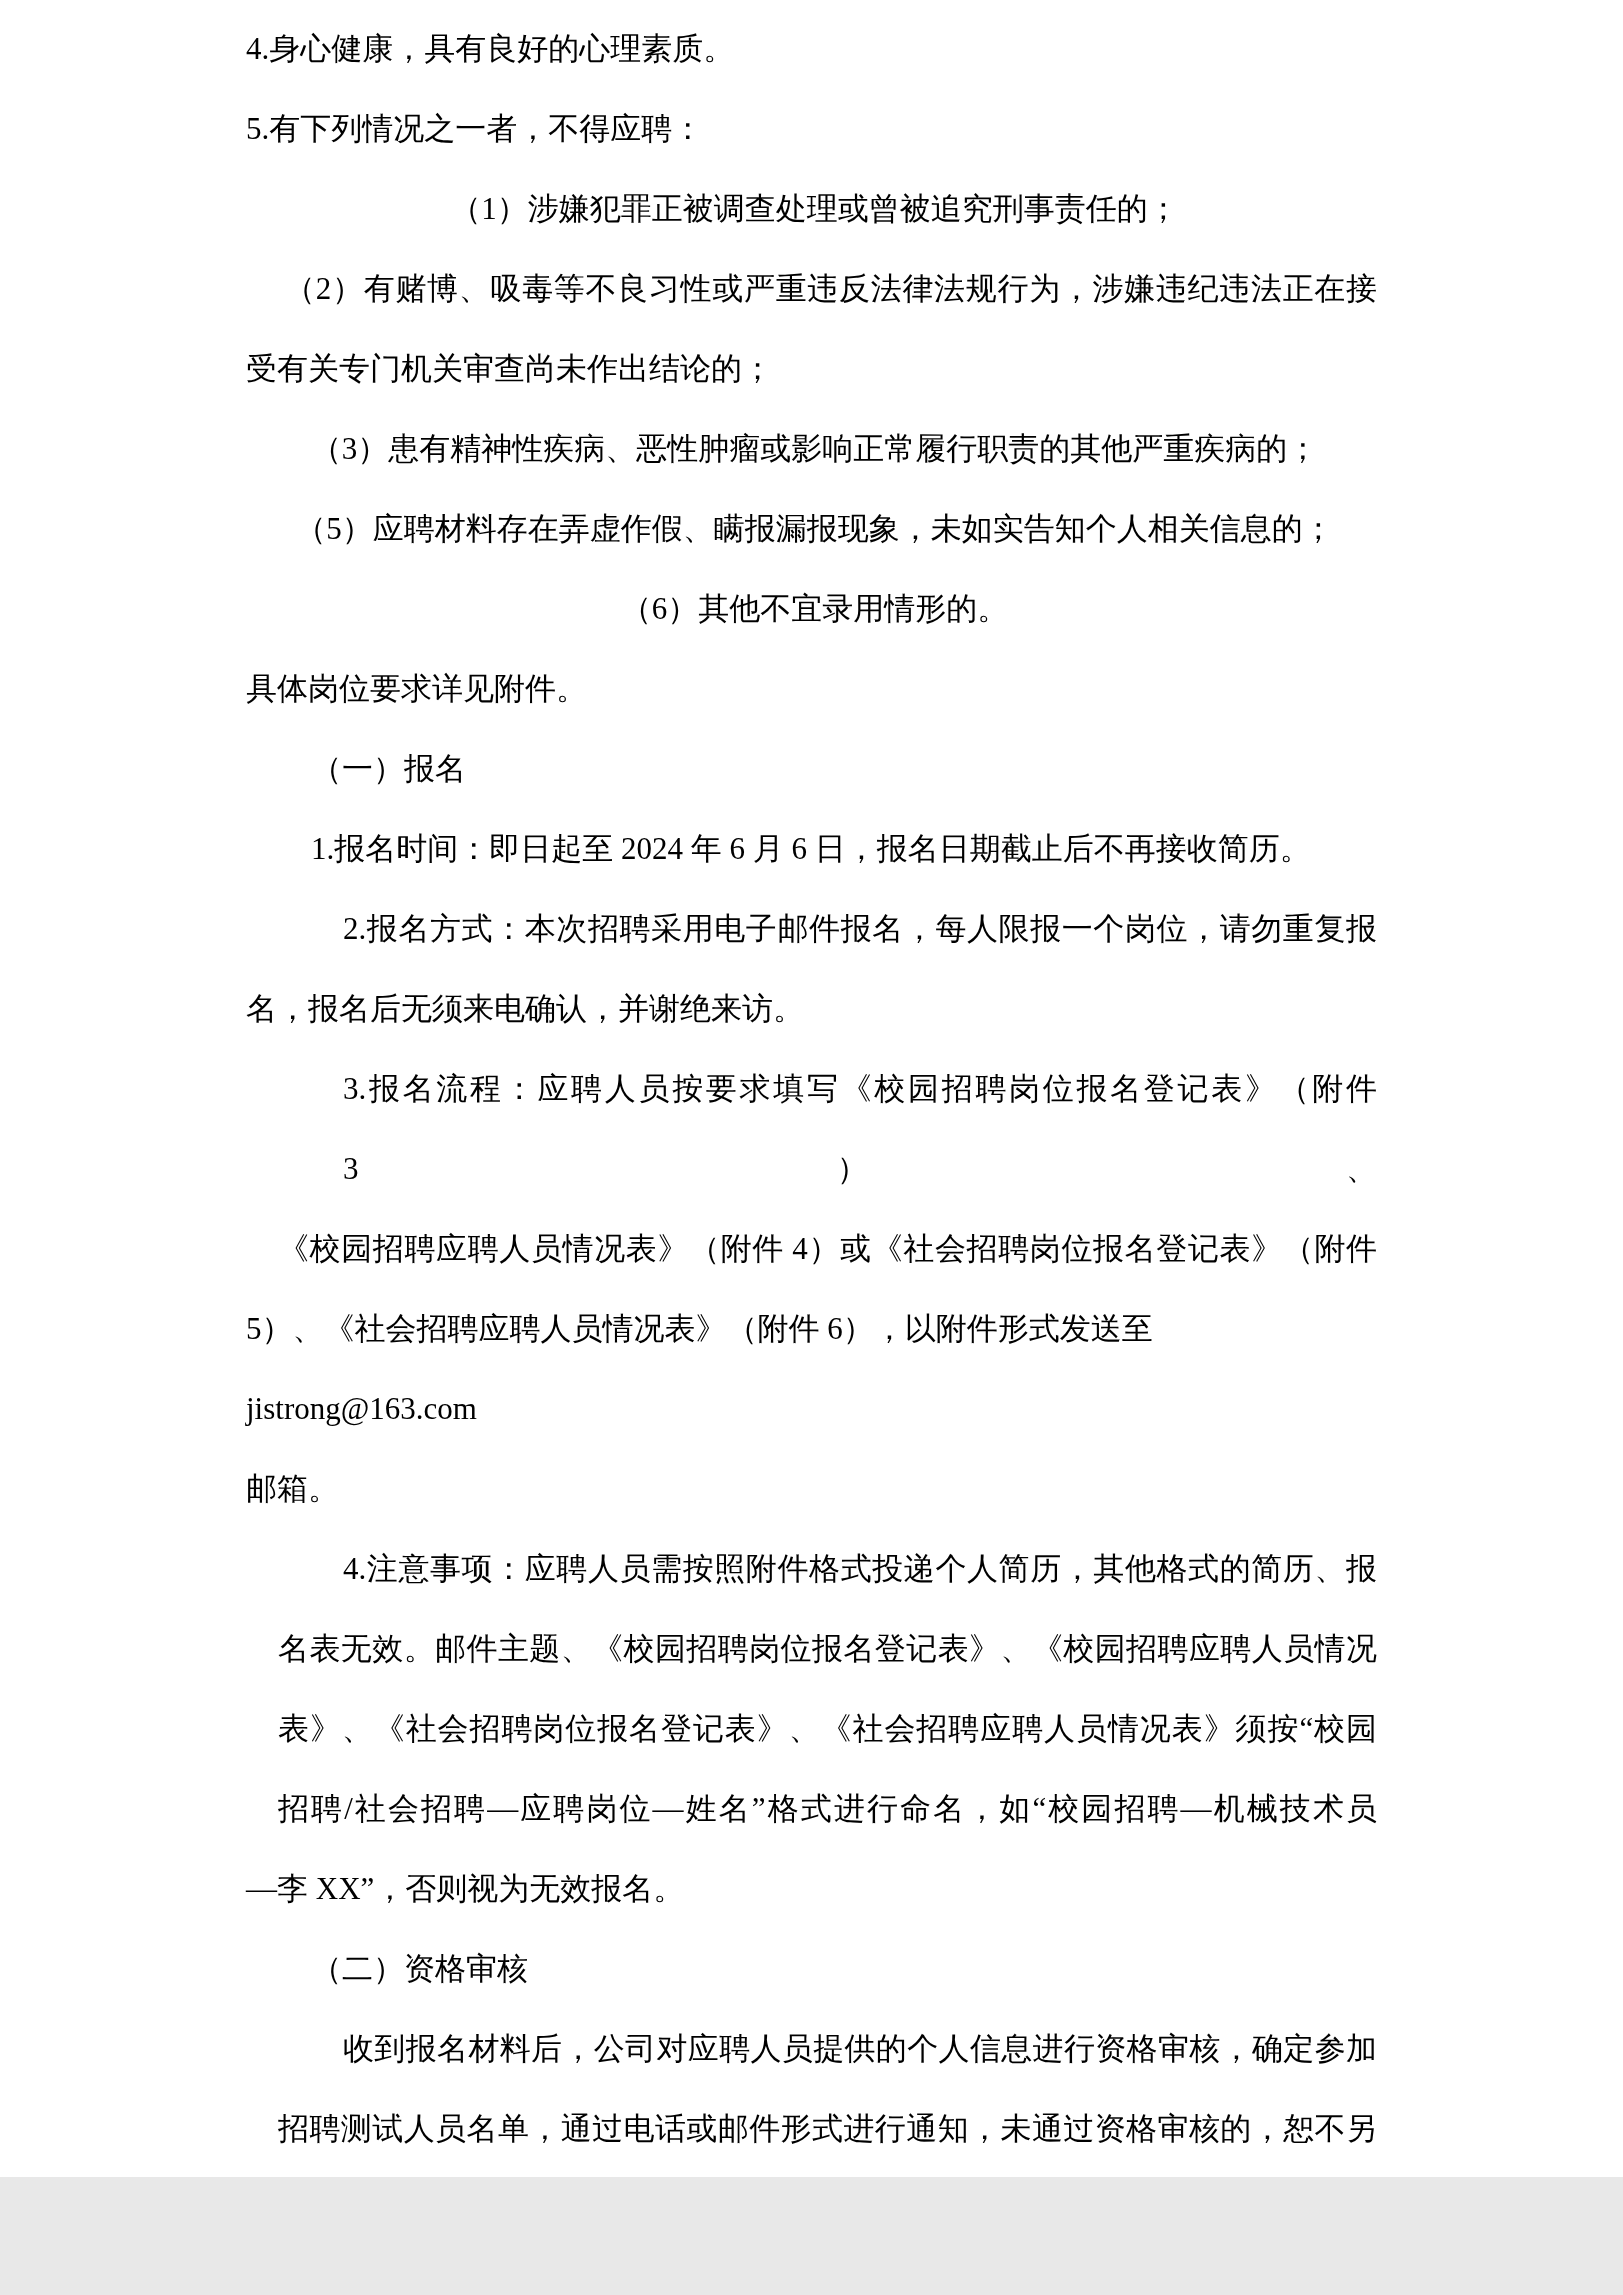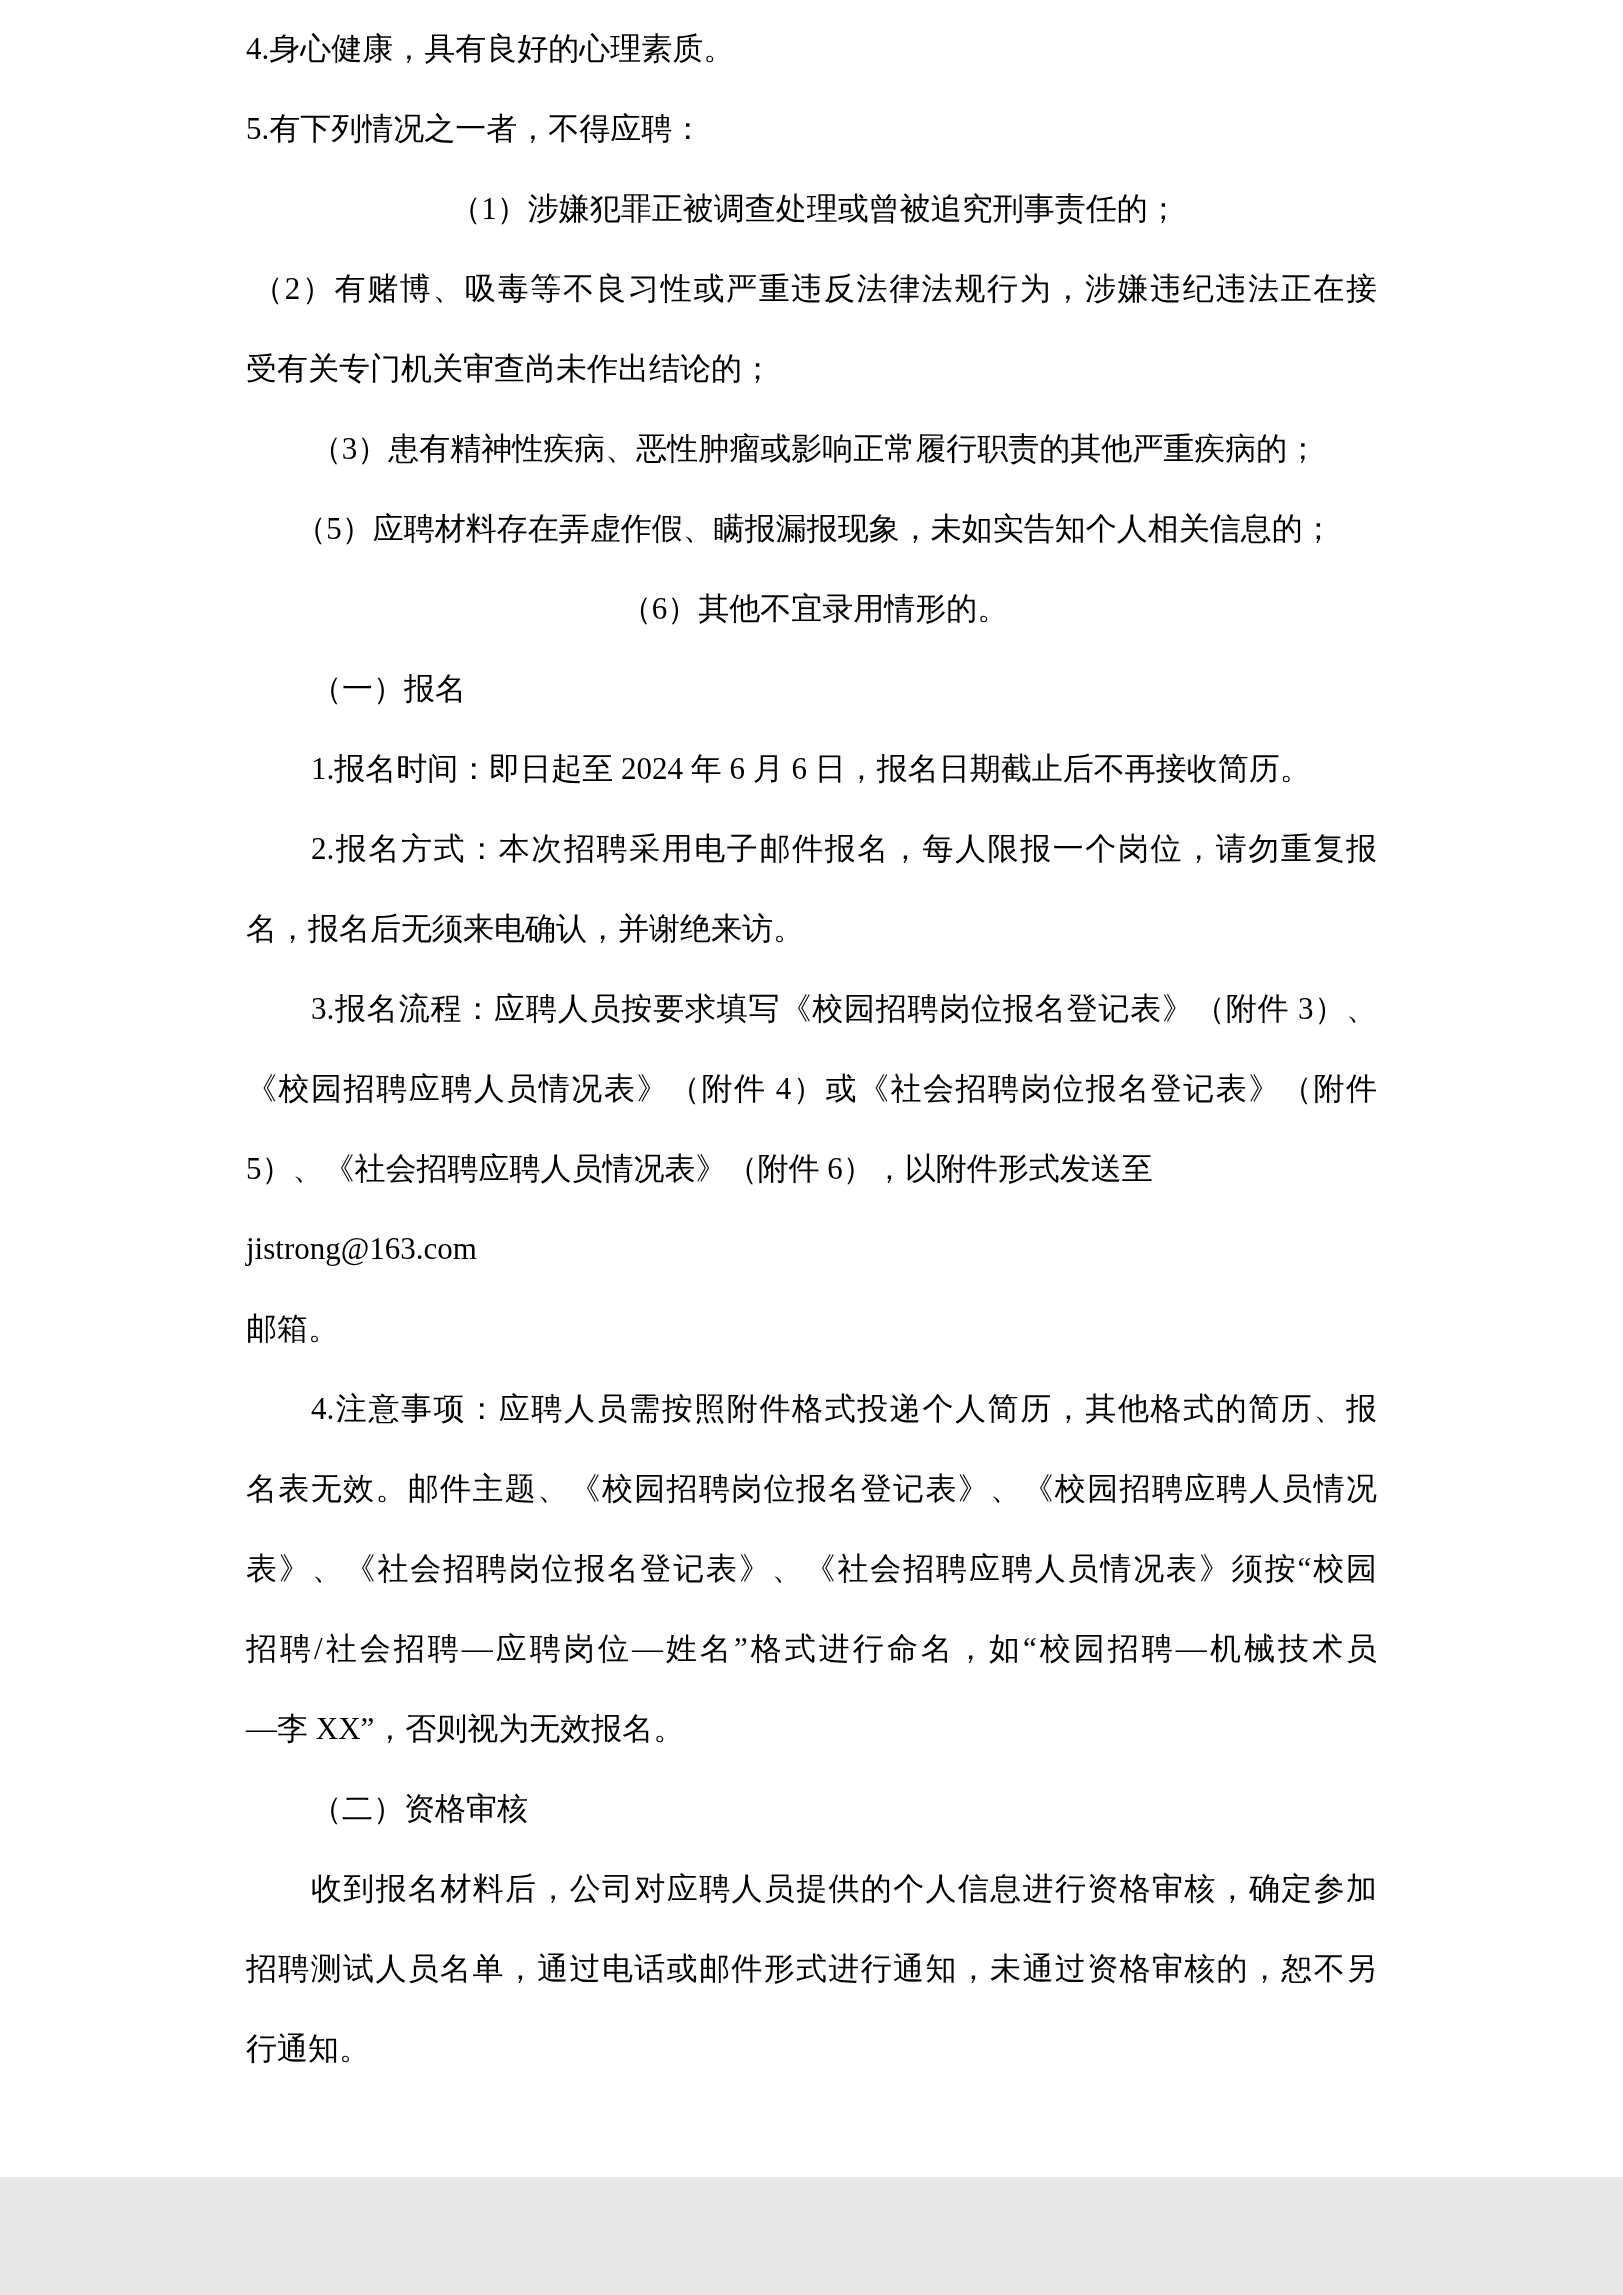--- a/index.html
+++ b/index.html
@@ -32,34 +32,36 @@
   .heading {
     font-family: "Liberation Sans", "DejaVu Sans", sans-serif;
     font-weight: bold;
     font-size: 45px;
     letter-spacing: 1.5px;
   }
   
   .justify {
     text-align: justify;
     text-align-last: justify;
+    margin-left: 32px;
   }
 </style>
 </head>
 <body>
 
 <div class="page">
   <div class="line">4.身心健康，具有良好的心理素质。</div>
   <div class="line">5.有下列情况之一者，不得应聘：</div>
   <div class="line item">（1）涉嫌犯罪正被调查处理或曾被追究刑事责任的；</div>
   <div class="line item justify">（2）有赌博、吸毒等不良习性或严重违反法律法规行为，涉嫌违纪违法正在接</div>
   <div class="line">受有关专门机关审查尚未作出结论的；</div>
   <div class="line item">（3）患有精神性疾病、恶性肿瘤或影响正常履行职责的其他严重疾病的；</div>
   <div class="line item">（5）应聘材料存在弄虚作假、瞒报漏报现象，未如实告知个人相关信息的；</div>
   <div class="line item">（6）其他不宜录用情形的。</div>
+  <div class="line">具体岗位要求详见附件。</div>
   <div class="line para">（一）报名</div>
   <div class="line para">1.报名时间：即日起至 2024 年 6 月 6 日，报名日期截止后不再接收简历。</div>
   <div class="line para justify">2.报名方式：本次招聘采用电子邮件报名，每人限报一个岗位，请勿重复报</div>
   <div class="line">名，报名后无须来电确认，并谢绝来访。</div>
   <div class="line para justify">3.报名流程：应聘人员按要求填写《校园招聘岗位报名登记表》（附件 3）、</div>
   <div class="line justify">《校园招聘应聘人员情况表》（附件 4）或《社会招聘岗位报名登记表》（附件</div>
   <div class="line">5）、《社会招聘应聘人员情况表》（附件 6），以附件形式发送至 jistrong@163.com</div>
   <div class="line">邮箱。</div>
   <div class="line para justify">4.注意事项：应聘人员需按照附件格式投递个人简历，其他格式的简历、报</div>
   <div class="line justify">名表无效。邮件主题、《校园招聘岗位报名登记表》、《校园招聘应聘人员情况</div>

